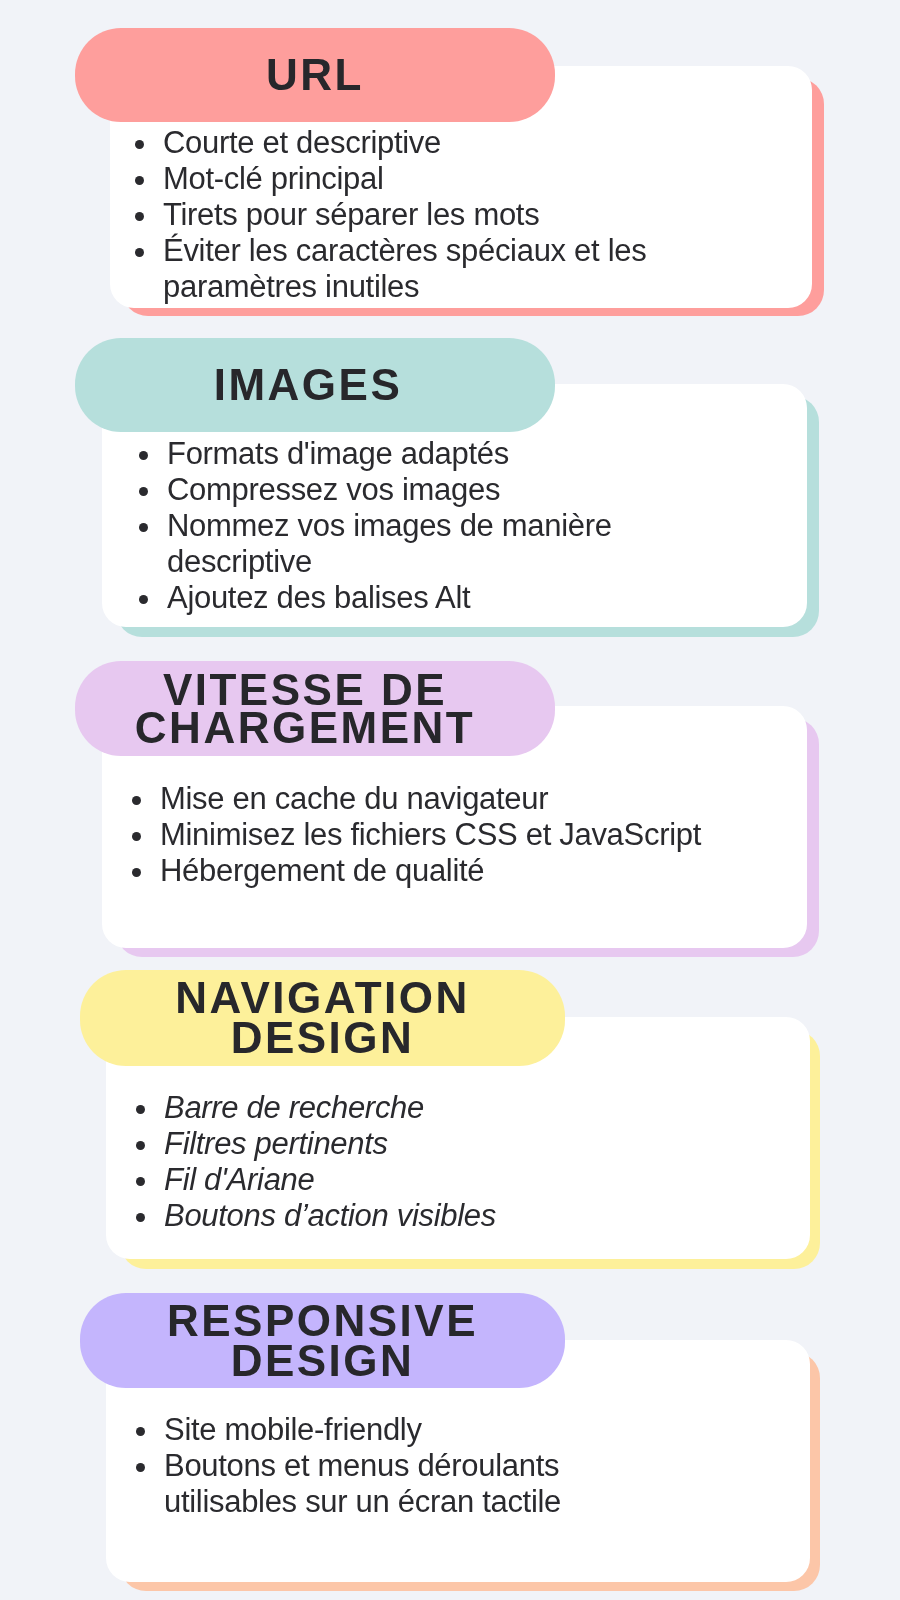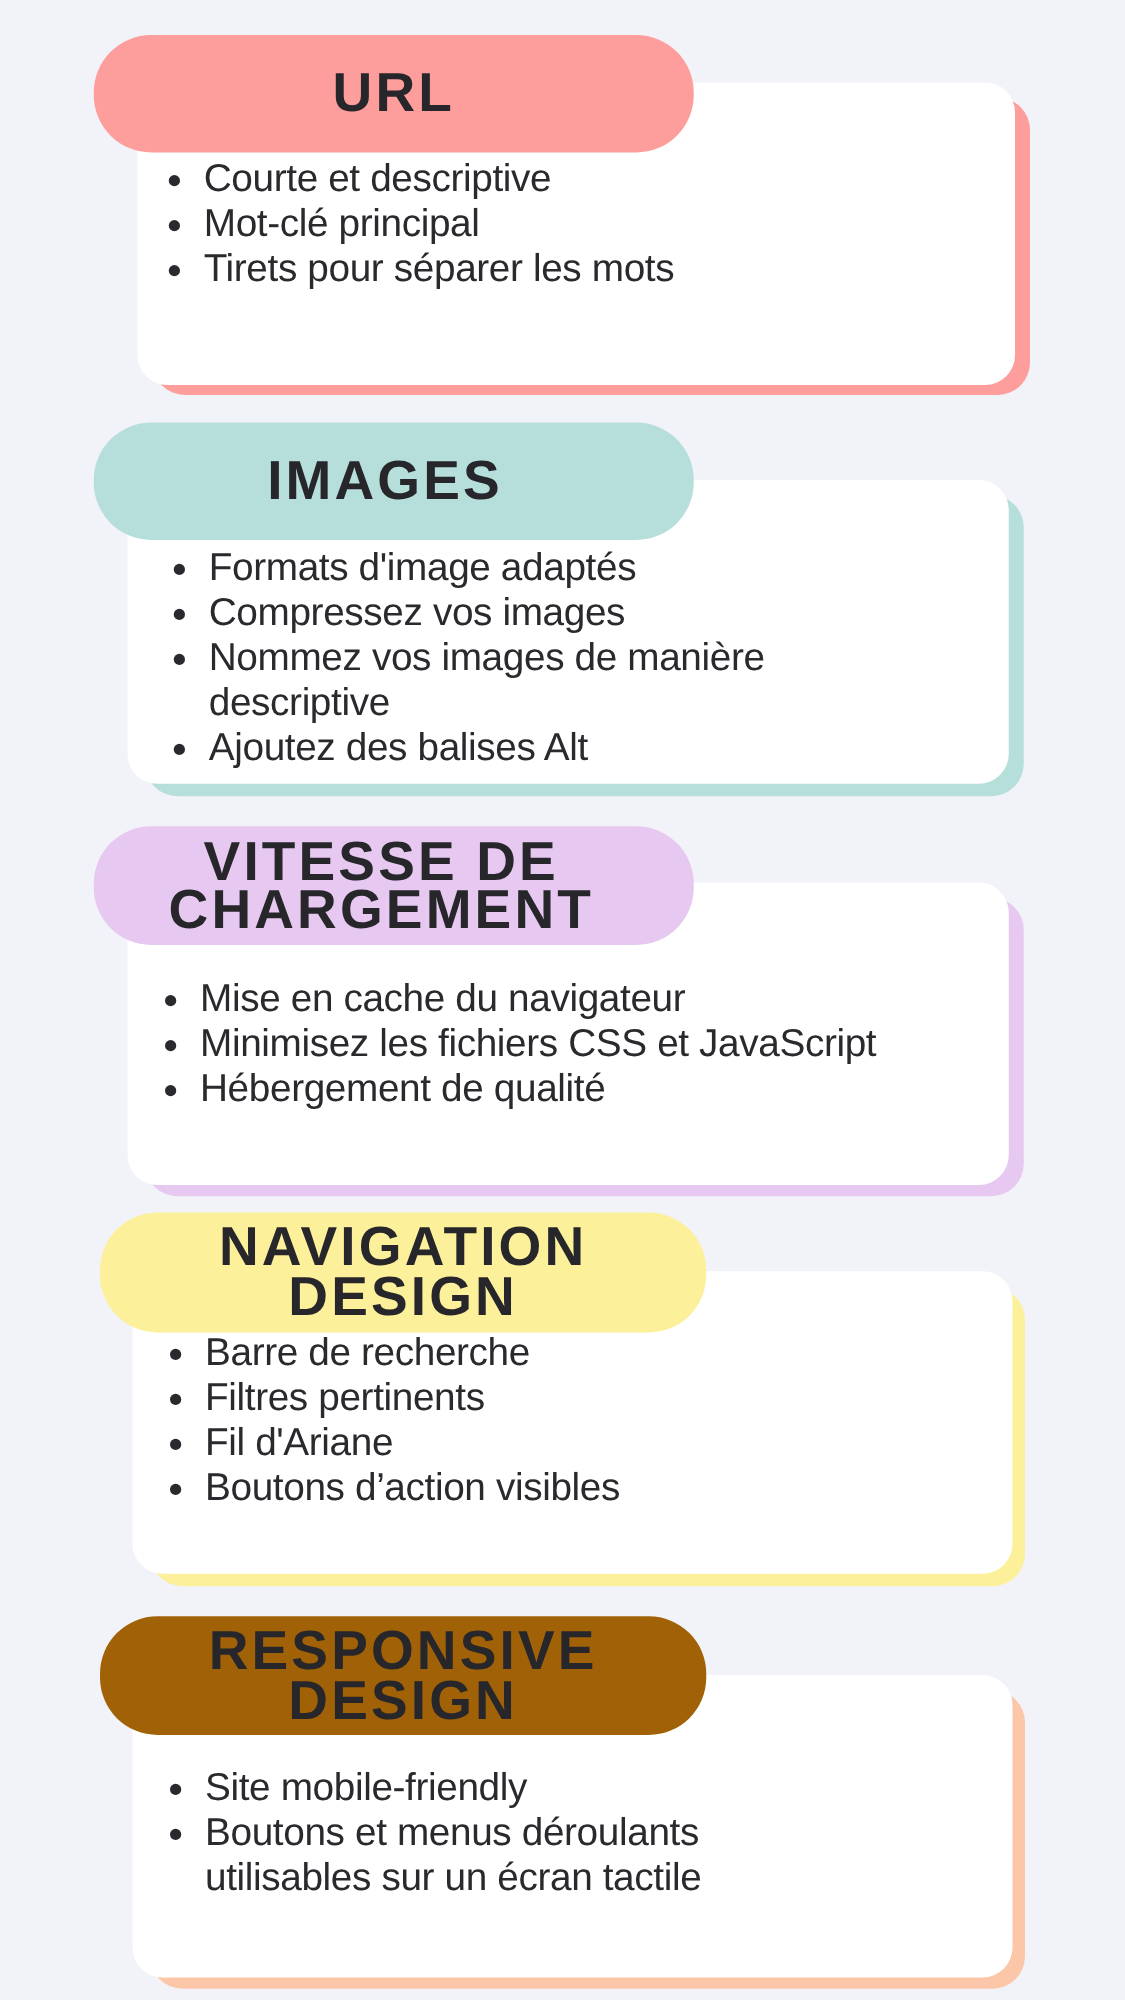--- a/index.html
+++ b/index.html
@@ -46,20 +46,21 @@
 <div class="section">
   <div class="back-card" style="left:122px; top:78px; width:702px; height:238px; background:#fe9e9c;"></div>
   <div class="white-card" style="left:110px; top:66px; width:702px; height:242px;"></div>
   <div class="pill" style="left:75px; top:28px; width:480px; height:94px; background:#fe9e9c;">
     <span class="pill-title">URL</span>
   </div>
   <ul class="items" style="left:131px; top:125px; width:660px;">
     <li>Courte et descriptive</li>
     <li>Mot-clé principal</li>
     <li>Tirets pour séparer les mots</li>
+    <li style="width:560px;">Éviter les caractères spéciaux et les paramètres inutiles</li>
   </ul>
 </div>
 
 <div class="section">
   <div class="back-card" style="left:116px; top:396px; width:703px; height:241px; background:#b6dfdc;"></div>
   <div class="white-card" style="left:102px; top:384px; width:705px; height:243px;"></div>
   <div class="pill" style="left:75px; top:338px; width:480px; height:94px; background:#b6dfdc;">
     <span class="pill-title" style="margin-left:-14px;">IMAGES</span>
   </div>
   <ul class="items" style="left:135px; top:436px; width:640px;">
@@ -83,31 +84,31 @@
     <li>Hébergement de qualité</li>
   </ul>
 </div>
 
 <div class="section">
   <div class="back-card" style="left:120px; top:1030px; width:700px; height:239px; background:#fdf09a;"></div>
   <div class="white-card" style="left:106px; top:1017px; width:704px; height:242px;"></div>
   <div class="pill" style="left:80px; top:970px; width:485px; height:96px; background:#fdf09a;">
     <span class="pill-title">NAVIGATION DESIGN</span>
   </div>
-  <ul class="items" style="left:132px; top:1064px; width:660px;">
+  <ul class="items" style="left:132px; top:1090px; width:660px;font-style:italic;">
     <li>Barre de recherche</li>
     <li>Filtres pertinents</li>
     <li>Fil d'Ariane</li>
     <li>Boutons d’action visibles</li>
   </ul>
 </div>
 
 <div class="section">
   <div class="back-card" style="left:120px; top:1352px; width:700px; height:239px; background:#fcc6a8;"></div>
   <div class="white-card" style="left:106px; top:1340px; width:704px; height:242px;"></div>
-  <div class="pill" style="left:80px; top:1293px; width:485px; height:95px; background:#a16207;">
+  <div class="pill" style="left:80px; top:1293px; width:485px; height:95px; background:#c4b5fd;">
     <span class="pill-title">RESPONSIVE DESIGN</span>
   </div>
   <ul class="items" style="left:132px; top:1412px; width:640px;">
     <li>Site mobile-friendly</li>
     <li style="width:500px;">Boutons et menus déroulants utilisables sur un écran tactile</li>
   </ul>
 </div>
 
 </body></html>

